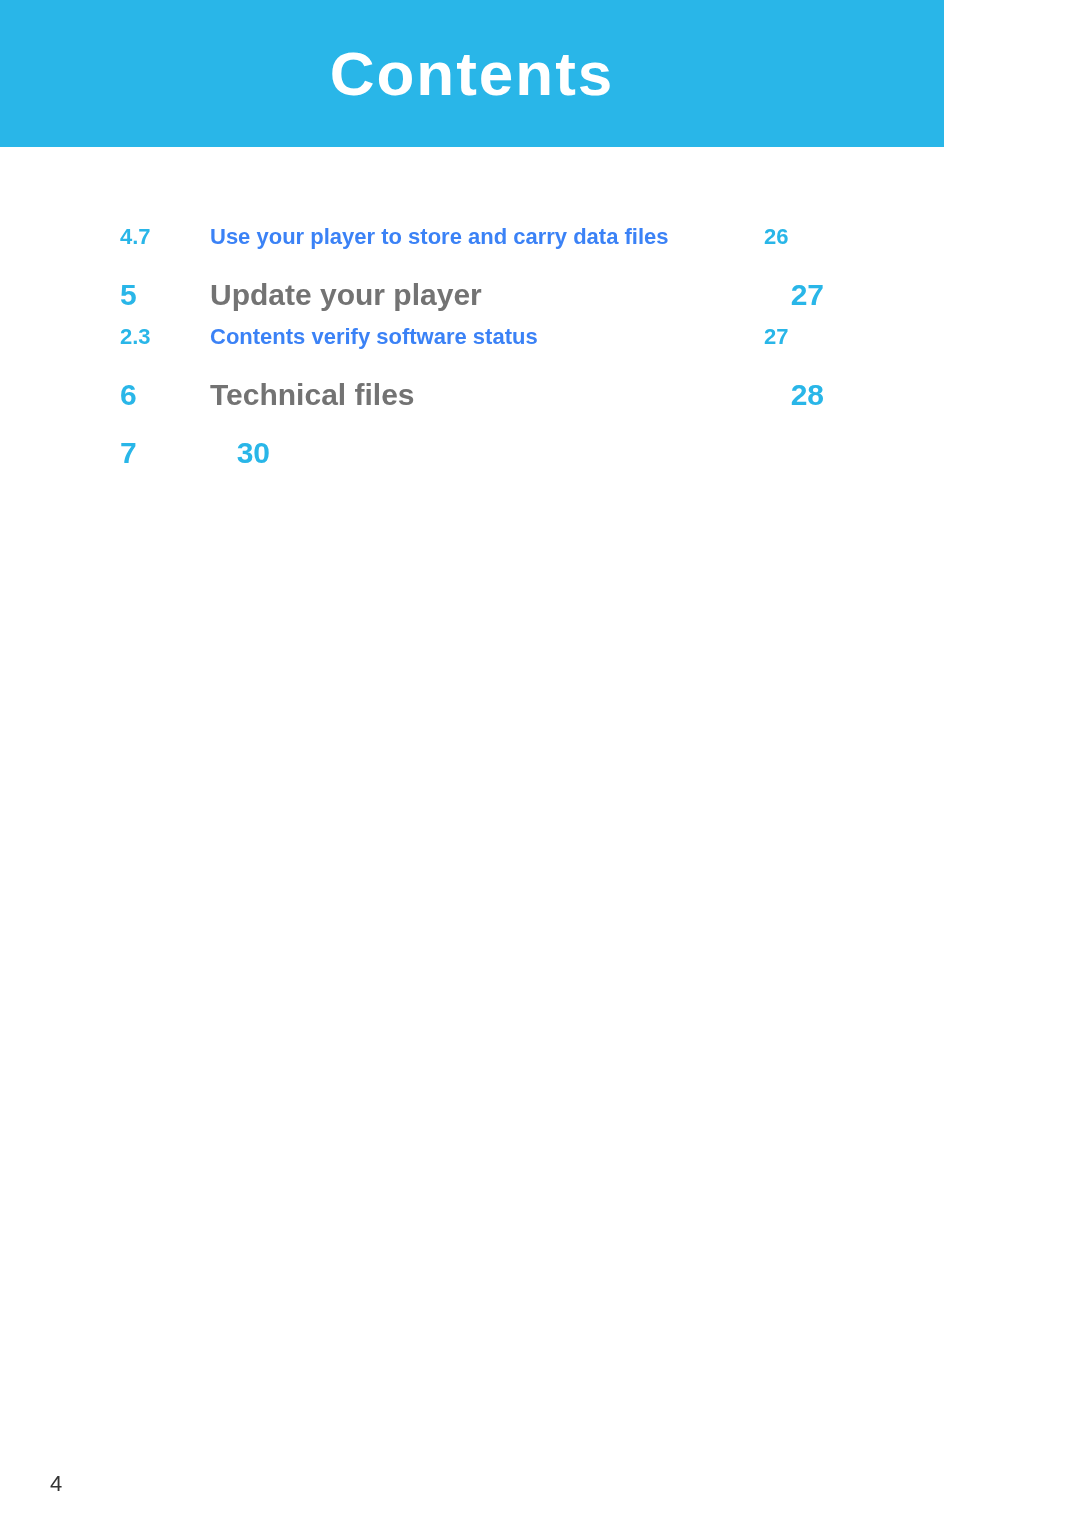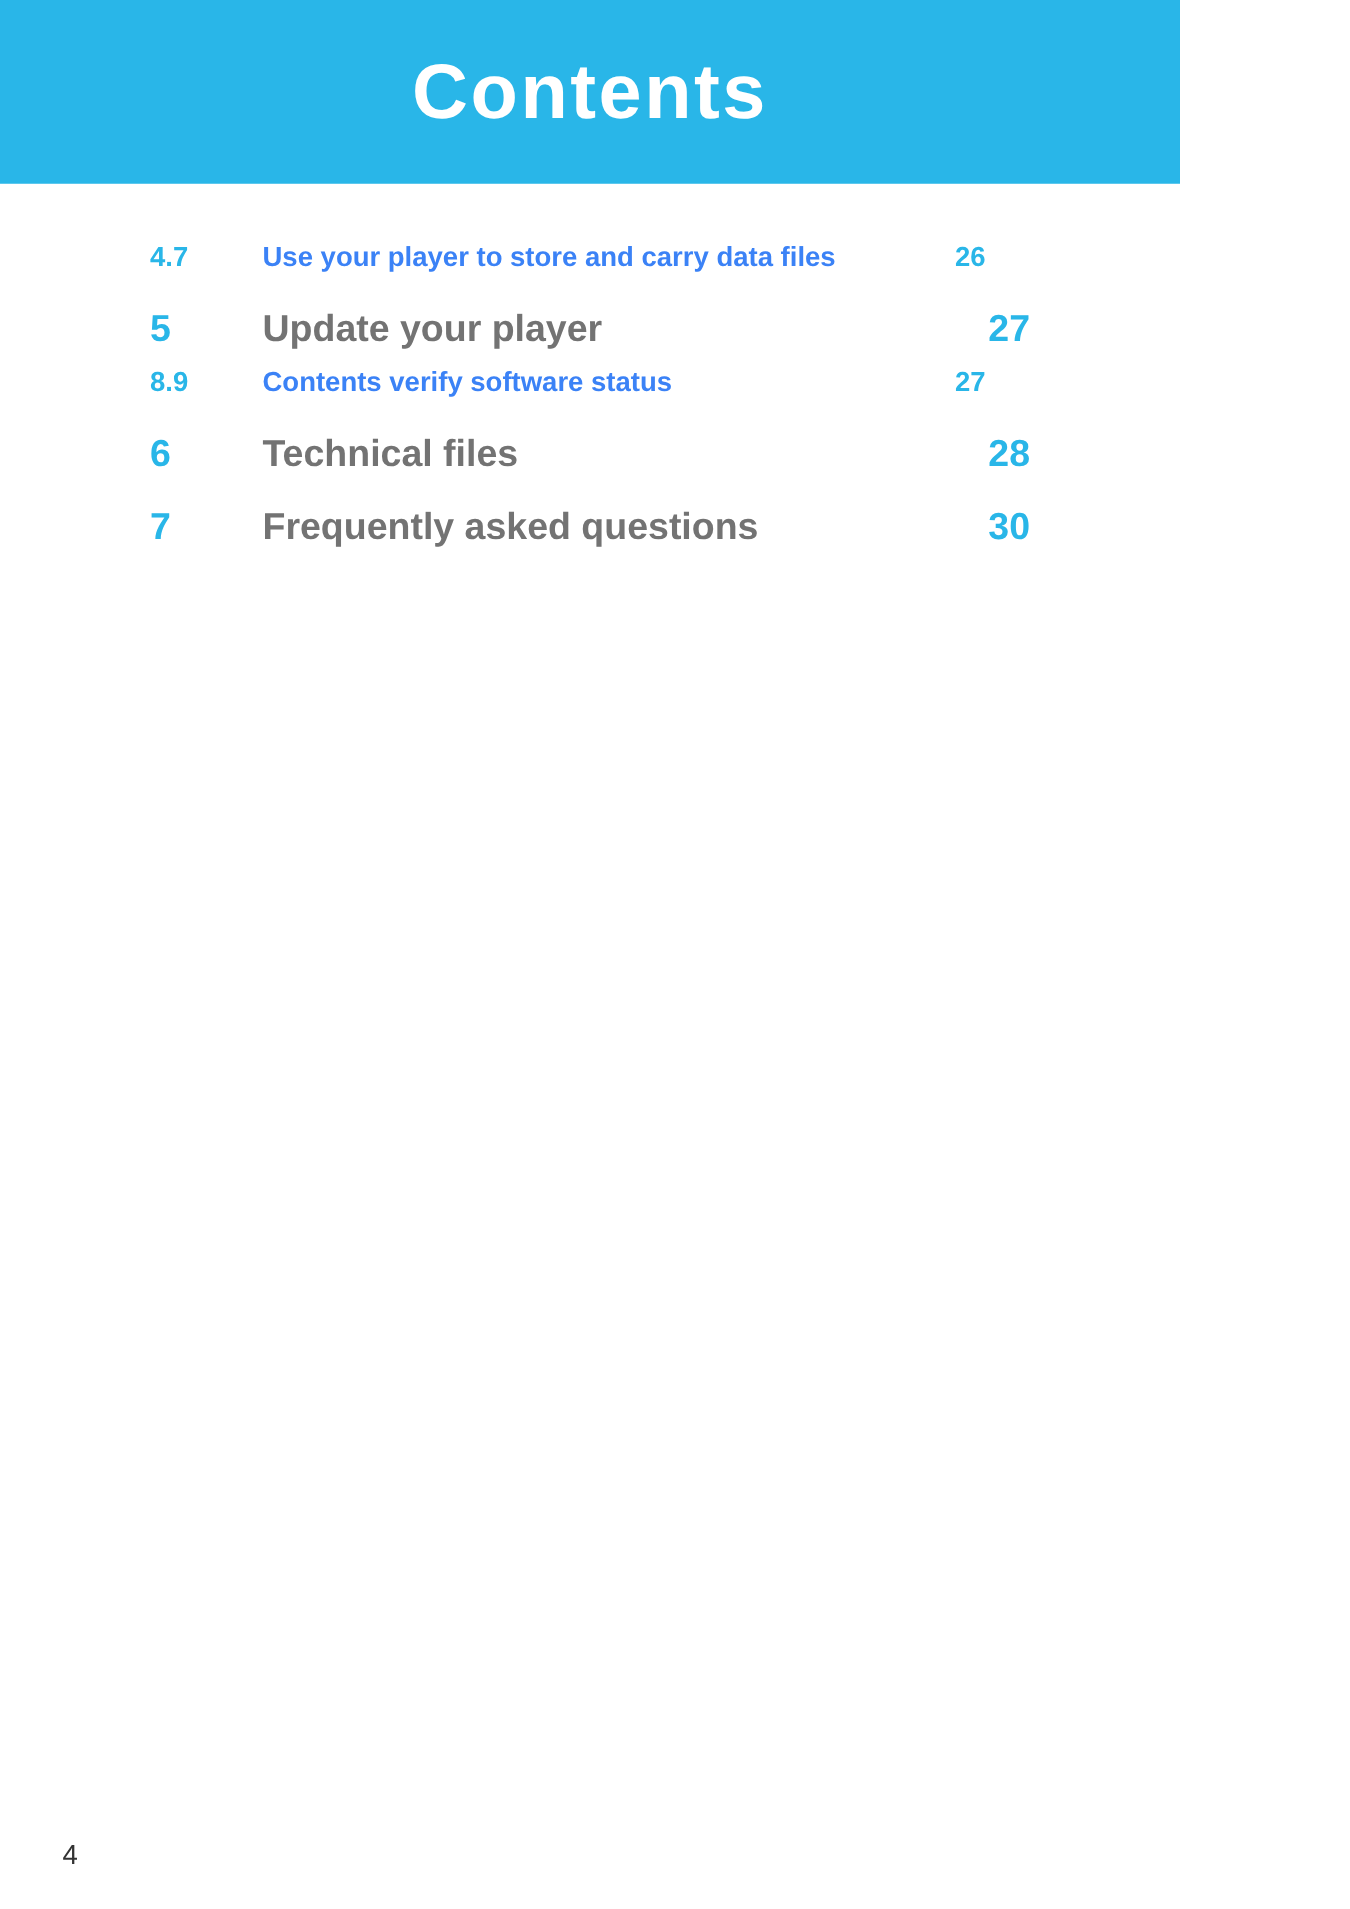--- a/index.html
+++ b/index.html
@@ -35,20 +35,21 @@
     .header-title {
       color: #ffffff;
       font-size: 62px;
       font-weight: bold;
       letter-spacing: 2px;
       font-family: Arial, sans-serif;
     }
 
     .contents-area {
       padding: 40px 120px 40px 120px;
+      margin-top: 31px;
     }
 
     .toc-row {
       display: flex;
       align-items: baseline;
       padding: 10px 0;
       border-bottom: none;
     }
 
     .toc-row-main {
@@ -136,34 +137,33 @@
       <span class="toc-page-sub">26</span>
     </div>
 
     <div class="toc-row toc-row-main">
       <span class="toc-number">5</span>
       <span class="toc-label">Update your player</span>
       <span class="toc-page">27</span>
     </div>
 
     <div class="toc-row toc-row-sub">
-      <span class="toc-number-sub">8.9</span>
+      <span class="toc-number-sub">2.3</span>
       <span class="toc-label-sub">Contents verify software status</span>
       <span class="toc-page-sub">27</span>
     </div>
 
     <div class="toc-row toc-row-main">
       <span class="toc-number">6</span>
       <span class="toc-label">Technical files</span>
       <span class="toc-page">28</span>
     </div>
 
     <div class="toc-row toc-row-main">
       <span class="toc-number">7</span>
-      <span class="toc-label">Frequently asked questions</span>
       <span class="toc-page">30</span>
     </div>
 
   </div>
 
   <div class="page-number">4</div>
 
 </div>
 
 </body></html>

